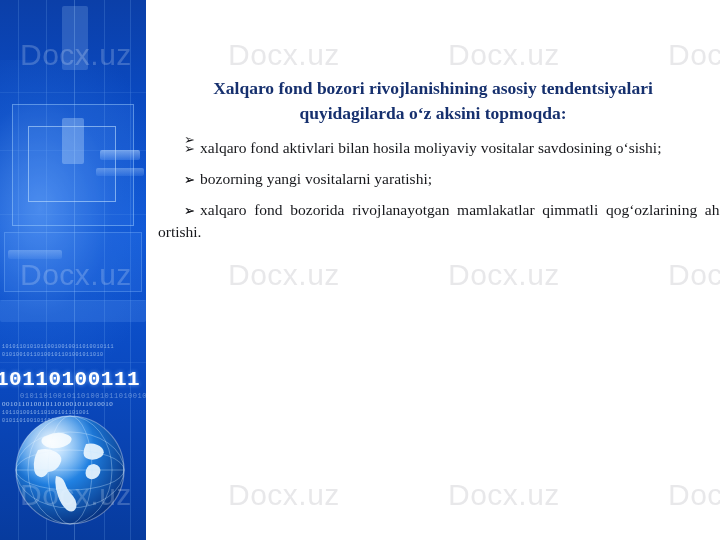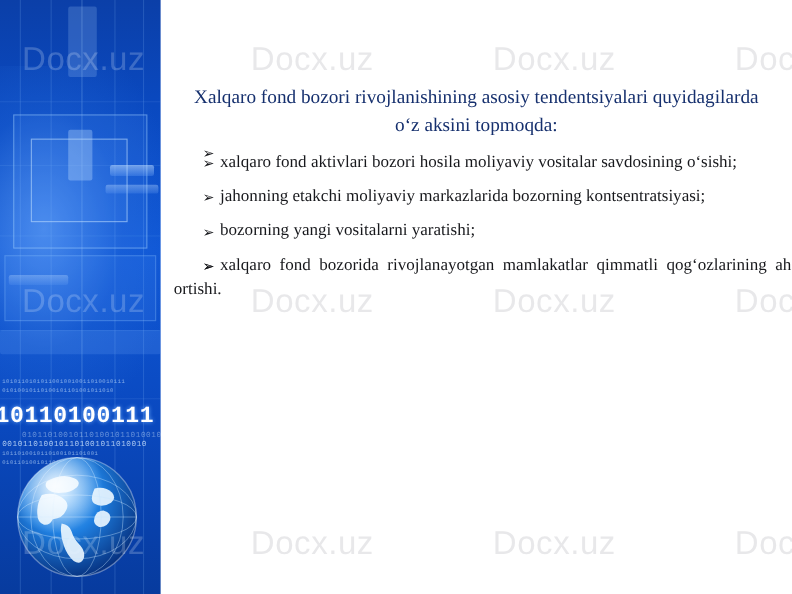--- a/index.html
+++ b/index.html
@@ -127,21 +127,21 @@
     top: 0;
     width: 574px;
     height: 540px;
   }
   .title {
     position: absolute;
     left: 22px;
     top: 76px;
     width: 530px;
     text-align: center;
-    font-weight: normal;
+    font-weight: bold;
     font-size: 17.5px;
     line-height: 25px;
     color: #16306e;
     font-family: "Liberation Serif", serif;
   }
   .bullets {
     position: absolute;
     left: -58px;
     top: 128px;
     width: 620px;
@@ -193,21 +193,21 @@
     <div class="band-rect" style="left:4px; top:232px; width:136px; height:58px; border-color:rgba(150,200,255,0.3);"></div>
     <div class="band-soft-rect" style="left:62px; top:6px; width:26px; height:64px;"></div>
     <div class="band-soft-rect" style="left:62px; top:118px; width:22px; height:46px; background:rgba(190,220,255,0.35);"></div>
     <div class="band-tab" style="left:100px; top:150px; width:40px; height:10px;"></div>
     <div class="band-tab" style="left:96px; top:168px; width:48px; height:8px; opacity:0.7;"></div>
     <div class="band-tab" style="left:8px; top:250px; width:54px; height:9px; opacity:0.6;"></div>
     <div class="band-soft-rect" style="left:0px; top:300px; width:146px; height:22px; background:rgba(120,180,255,0.18);"></div>
 
     <div class="binary binary-tiny" style="left:2px; top:344px;">10101101010110010010011010010111</div>
     <div class="binary binary-tiny" style="left:2px; top:352px;">01010010110100101101001011010</div>
-    <div class="binary binary-small" style="left:2px; top:400px;">0010110100101101001011010010</div>
+    <div class="binary binary-small" style="left:2px; top:400px;font-family:Liberation Serif, serif;">0010110100101101001011010010</div>
     <div class="binary binary-tiny" style="left:2px; top:410px;">1011010010110100101101001</div>
     <div class="binary binary-tiny" style="left:2px; top:418px;">010110100101101001011010</div>
     <div class="binary binary-small" style="left:20px; top:392px; opacity:0.55;">0101101001011010010110100101101001011010</div>
 
     <svg class="globe" viewBox="0 0 128 128">
       <defs>
         <radialGradient id="gsea" cx="38%" cy="32%" r="72%">
           <stop offset="0%" stop-color="#7fc4ff"></stop>
           <stop offset="45%" stop-color="#1f7fe0"></stop>
           <stop offset="100%" stop-color="#06307e"></stop>
@@ -244,26 +244,25 @@
     <div class="title">Xalqaro fond bozori rivojlanishining asosiy tendentsiyalari quyidagilarda o‘z aksini topmoqda:</div>
 
     <div class="bullets">
 
       <div class="bullet">
         <span class="marker">➢</span>
       </div>
 
       <div class="bullet">
         <span class="marker">➢</span>
-        <span>xalqaro fond aktivlari bozori hosila moliyaviy vositalar savdosining o‘sishi;</span>
-      </div>
-
-      <div class="bullet">
-        <span class="marker">➢</span>
-        <span>jahonning etakchi moliyaviy markazlarida bozorning kontsentratsiyasi;</span>
+        <span>xalqaro fond aktivlari bilan hosila moliyaviy vositalar savdosining o‘sishi;</span>
+      </div>
+
+      <div class="bullet">
+        <span class="marker">➢</span>
       </div>
 
       <div class="bullet" style="text-align:left;">
         <span class="marker">➢</span>
         <span>bozorning yangi vositalarni yaratishi;</span>
       </div>
 
       <div class="bullet" style="text-align:left;">
         <span class="marker">➢</span>
       </div>

